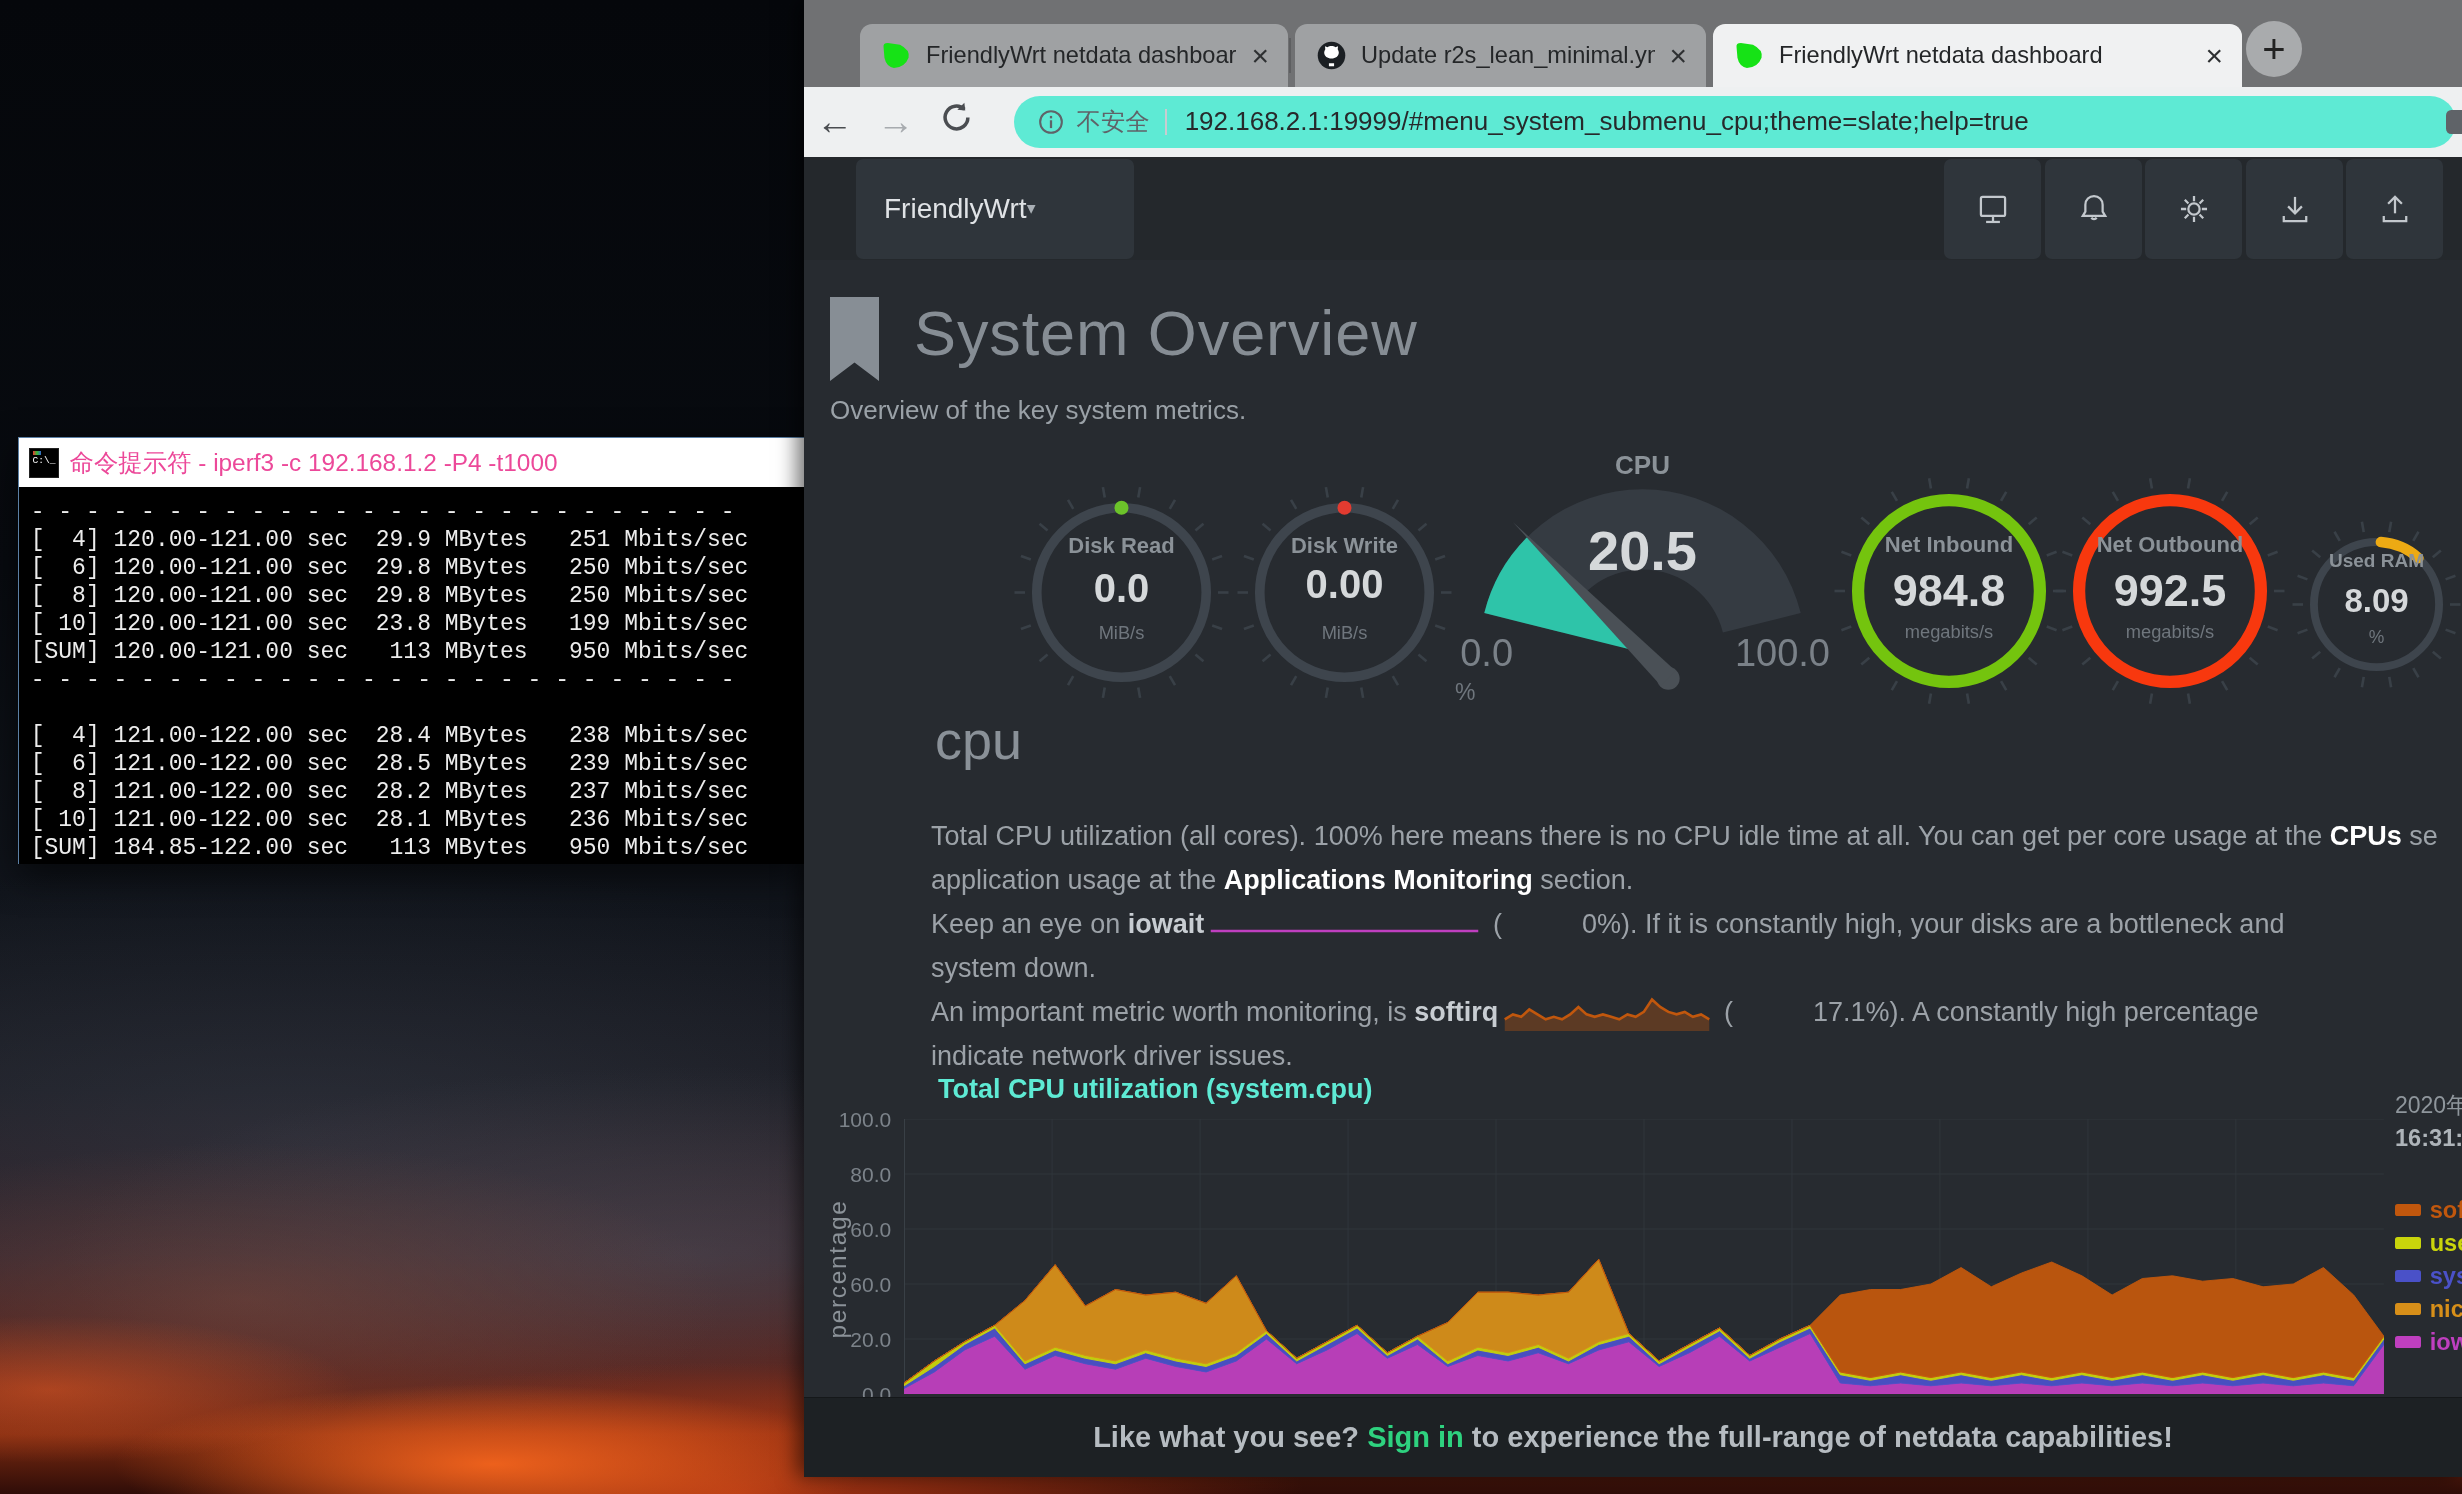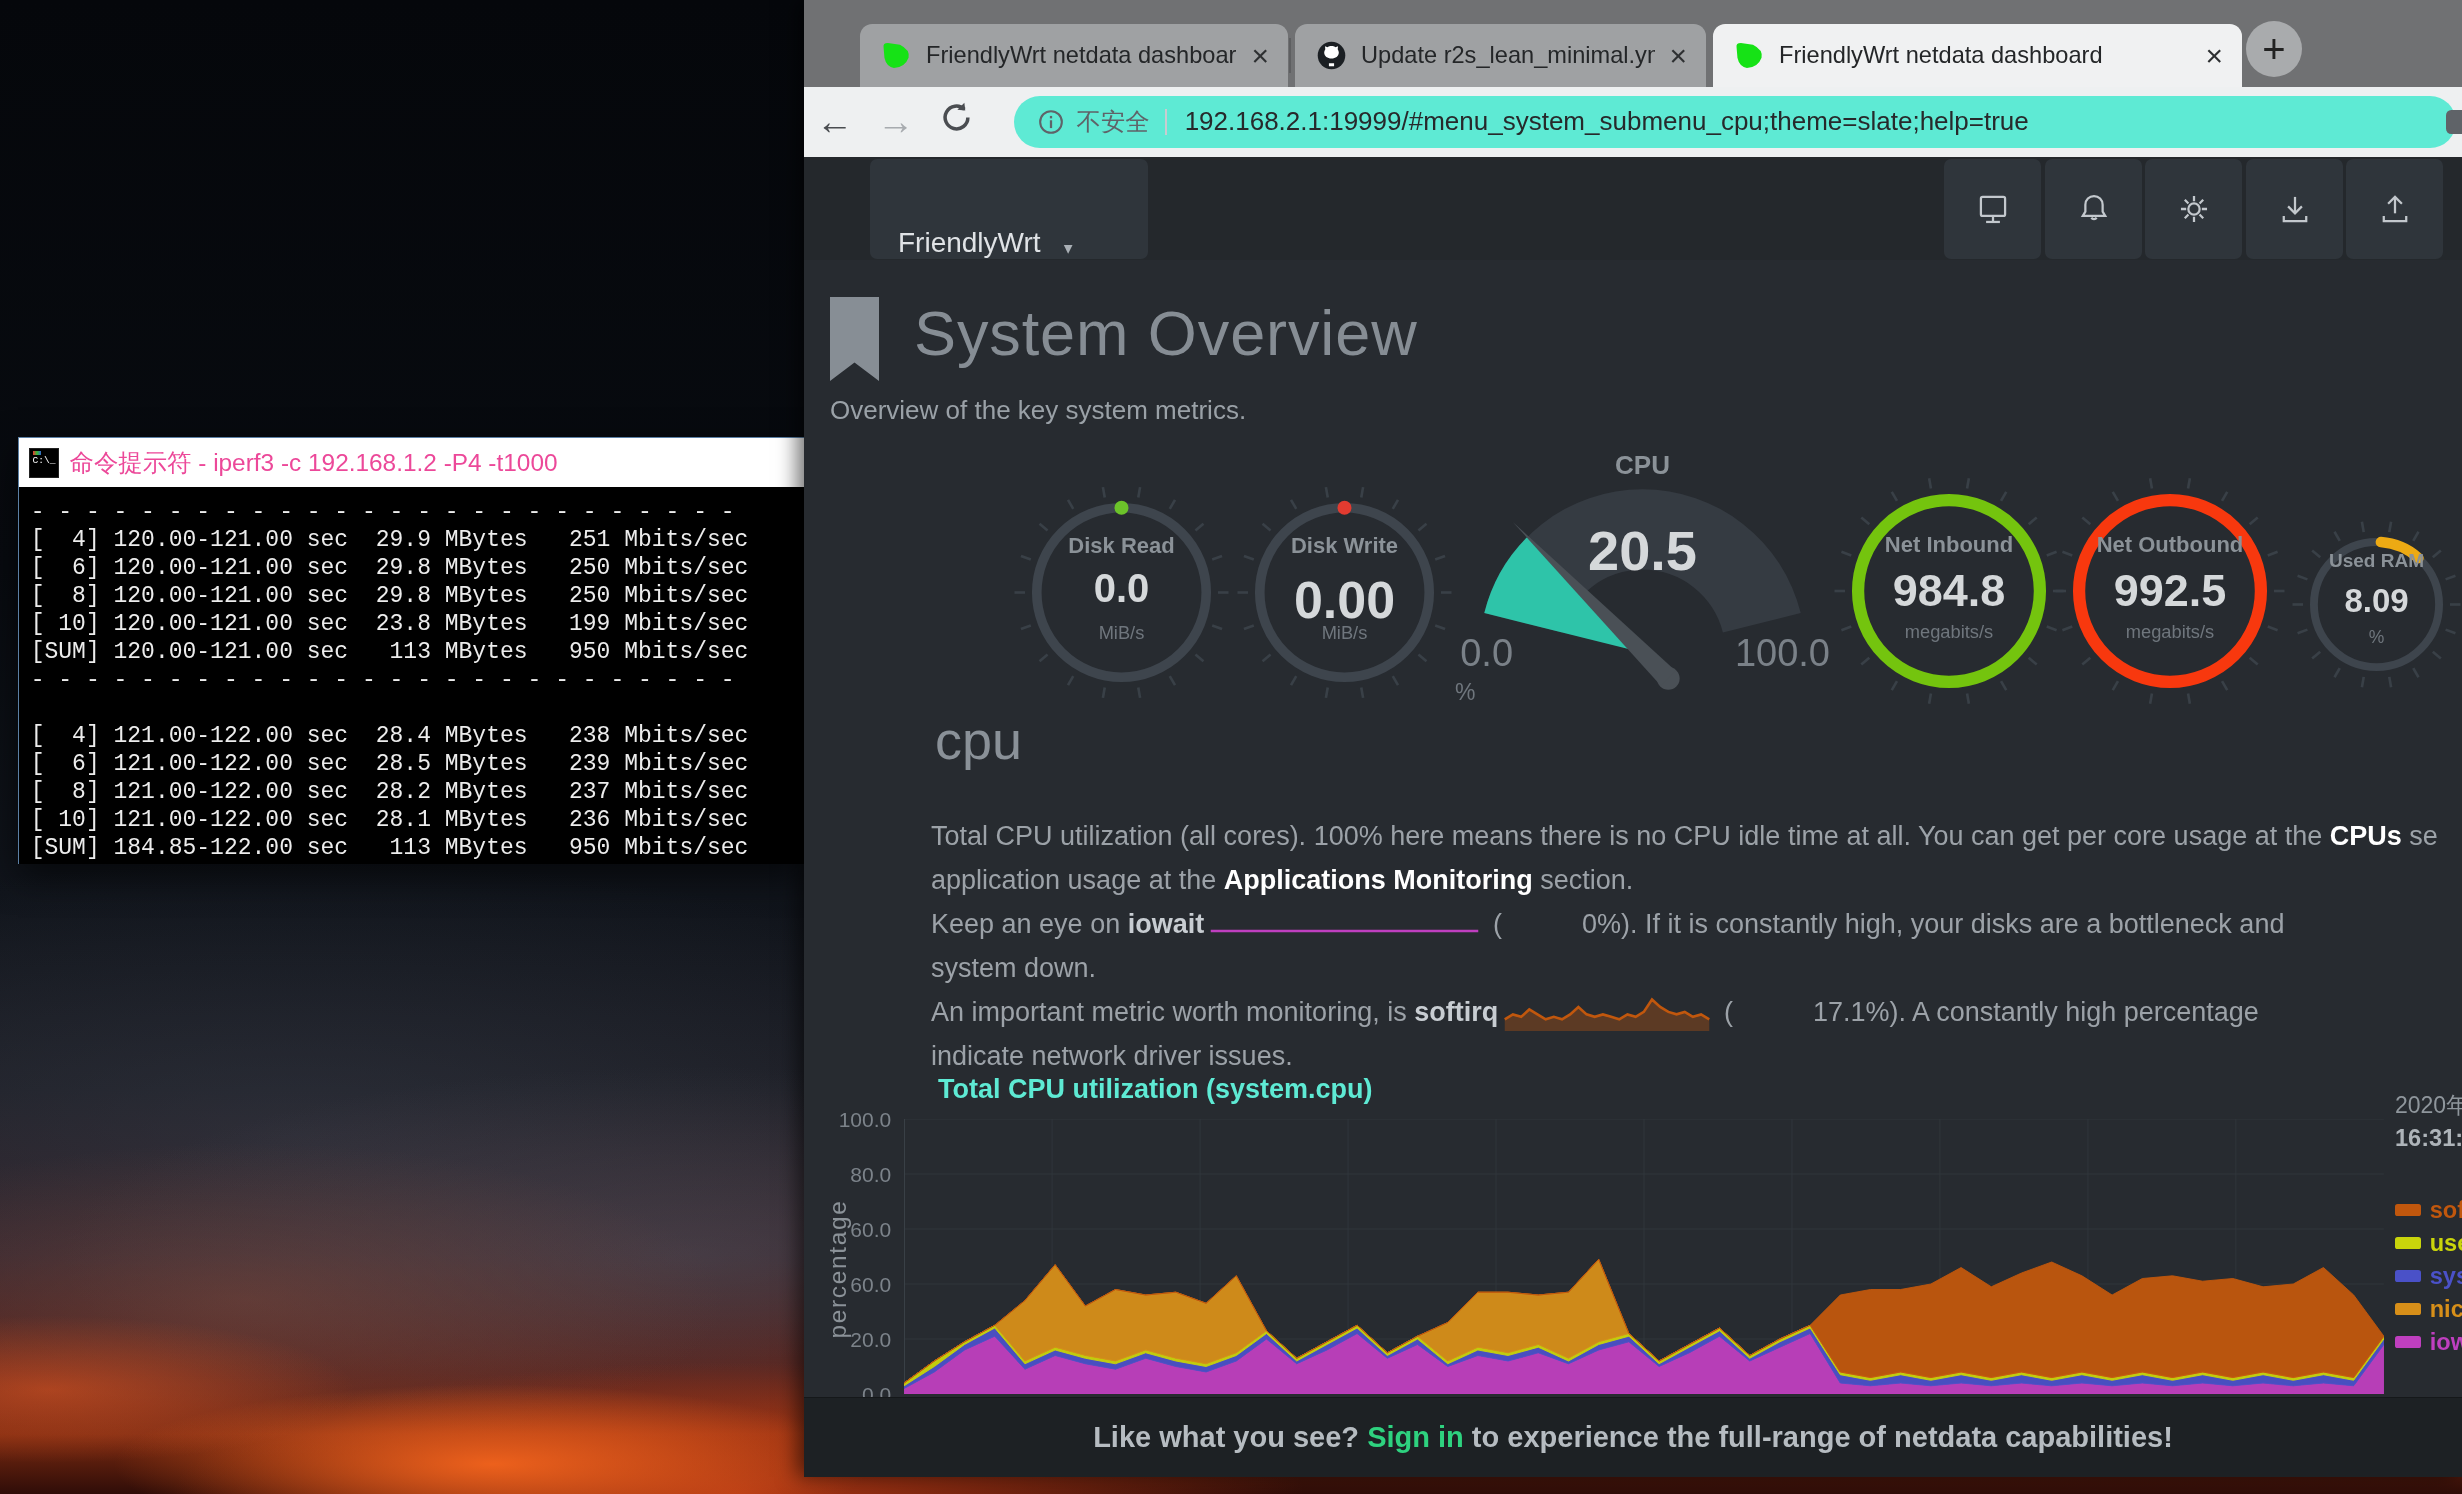--- a/index.html
+++ b/index.html
@@ -58,21 +58,21 @@
   .omni-div { width:1.7px; height:26px; background:#c9ccd0; margin:0 17.5px 0 15.7px; }
   .url-text { font-size:26px; color:#27292b; white-space:nowrap; }
   .toolbar-frag { position:absolute; right:-7px; top:23px; width:23px; height:24.4px;
     background:#5f6368; border-radius:5.2px; }
 
   
   .page { position:absolute; left:0; top:157px; width:1658px; height:1320px;
     background:#272b30; overflow:hidden; }
   .nd-toolbar { position:absolute; left:0; top:0; width:100%; height:103px; background:#24282c; }
   .nd-tile { position:absolute; top:1.7px; height:100px; background:#2f353b; border-radius:7px; }
-  .brand-tile { left:66px; width:278px; display:flex; align-items:flex-end; padding-left:28px; gap:23px; }
+  .brand-tile { left:52px; width:278px; display:flex; align-items:center; padding-left:28px; gap:0; }
   .brand-text { font-size:28px; color:#e0e3e6; }
   .brand-caret { font-size:17.5px; color:#a9afb5; }
   .nd-btn { width:97px; display:flex; align-items:center; justify-content:center; }
   .nd-btn svg { stroke:#c3c8cd; fill:none; stroke-width:2.6; }
 
   .page-head { position:absolute; left:26px; top:140px; display:flex; align-items:flex-start; gap:35px; }
   .bookmark { width:49px; height:84px; background:#878e95;
     clip-path:polygon(0 0,100% 0,100% 100%,50% 78%,0 100%); }
   .page-title { font-size:63px; color:#868d94; letter-spacing:0.9px; }
   .page-sub { position:absolute; left:26px; top:238px; font-size:26px; color:#9aa1a7; }
@@ -284,21 +284,21 @@
             <line x1="71.24999999999994" y1="222.19580711818043" x2="65.24999999999994" y2="232.5881119635937" stroke="#394047" stroke-width="3"></line>
             <line x1="107.3118763678042" y1="235.321256707849" x2="105.22809823580104" y2="247.13894974399548" stroke="#394047" stroke-width="3"></line>
             <line x1="145.68812363219575" y1="235.321256707849" x2="147.77190176419893" y2="247.1389497439955" stroke="#394047" stroke-width="3"></line>
             <line x1="181.75" y1="222.19580711818048" x2="187.75" y2="232.58811196359375" stroke="#394047" stroke-width="3"></line>
             <line x1="211.14791096464705" y1="197.5280308703626" x2="220.34044428207477" y2="205.2414821866011" stroke="#394047" stroke-width="3"></line>
             <line x1="230.33603459684286" y1="164.29322583748637" x2="241.61234604627379" y2="168.3974675573944" stroke="#394047" stroke-width="3"></line>
             <circle cx="126.5" cy="126.5" r="97" fill="none" stroke="#3e454d" stroke-width="11"></circle>
             <circle cx="126.5" cy="29.5" r="8" fill="#e23b30"></circle>
           </svg><div class="g-overlay">
             <div class="g-label" style="position: absolute; left: 0px; width: 100%; top: 51px; font-size: 22px;">Disk Write</div>
-            <div class="g-value" style="position: absolute; left: 0px; width: 100%; top: 88px; font-size: 52px;">0.00</div>
+            <div class="g-value" style="position: absolute; left: 0px; width: 100%; top: 80px; font-size: 40px;">0.00</div>
             <div class="g-unit" style="position: absolute; left: 0px; width: 100%; top: 140px; font-size: 18.3px;">MiB/s</div>
           </div></div>
         <div class="gauge" style="left: 651px; top: 293px; width: 375px; height: 288px;"><svg width="375" height="288" viewBox="0 0 430 330">
             <path d="M33.55469918638866 186.76060552286214 A187 187 0 0 1 396.4453008136113 186.76060552286214 L307.1780939962197 209.01741991803158 A95 95 0 0 0 122.82190600378034 209.01741991803158 Z" fill="#353b42"></path>
             <path d="M215 232 L33.55469918638866 186.76060552286214 A187 187 0 0 1 83.14079994975188 99.40229503453446 Z" fill="#2ec4a9"></path>
             <circle cx="244.6154353054033" cy="261.7813027195163" r="13" fill="#4a5056"></circle>
             <path d="M66.21769406094998 82.38440776623943 L236.10649167125578 270.2428556639172 L253.12437893955084 253.31974977511535 Z" fill="#4a5056"></path>
           </svg><div class="g-overlay">
             <div class="g-label" style="position: absolute; left: 0px; width: 100%; top: 0px; font-size: 26px;">CPU</div>
             <div class="g-value" style="position: absolute; left: 0px; width: 100%; top: 68px; font-size: 56px;">20.5</div>

